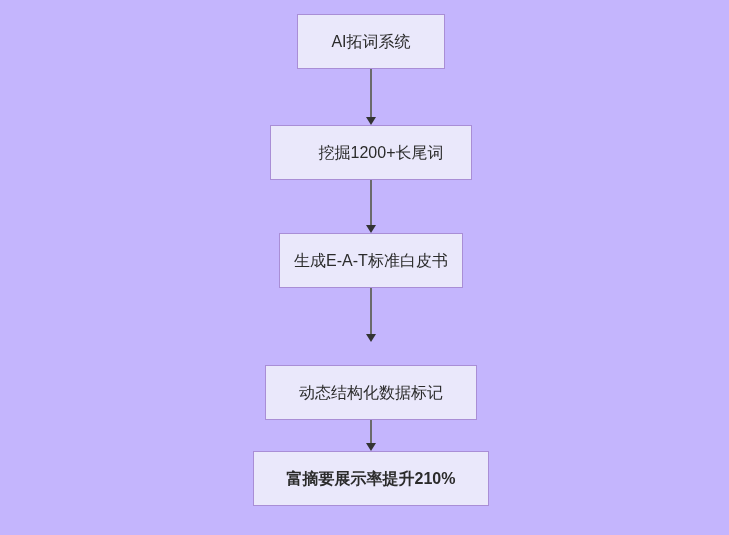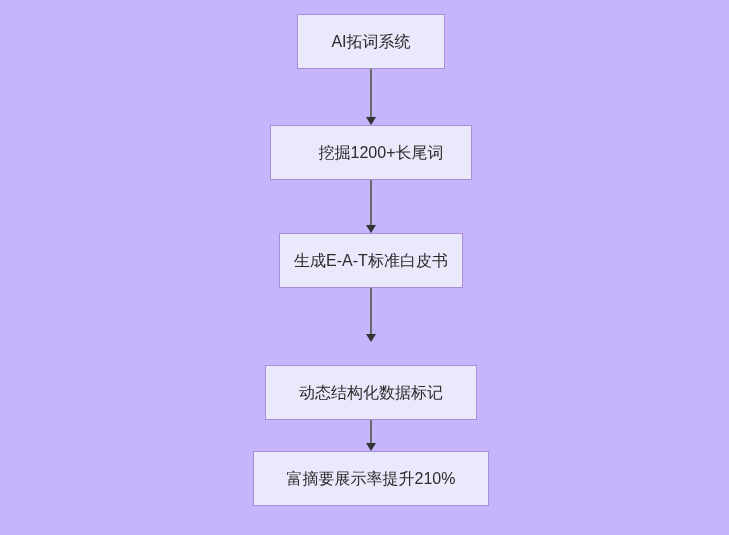--- a/index.html
+++ b/index.html
@@ -85,17 +85,17 @@
   </div>
 
   <div class="node" style="left:371px; top:233px; width:184px;">
     <span class="node-label">生成E-A-T标准白皮书</span>
   </div>
 
   <div class="node" style="left:371px; top:342px; width:212px;margin-top:23px;">
     <span class="node-label">动态结构化数据标记</span>
   </div>
 
-  <div class="node" style="left:371px; top:451px; width:236px;">
+  <div class="node" style="left:371px; top:451px; width:236px;font-weight:bold;">
     <span class="node-label">富摘要展示率提升210%</span>
   </div>
 
 </div>
 
 </body></html>

